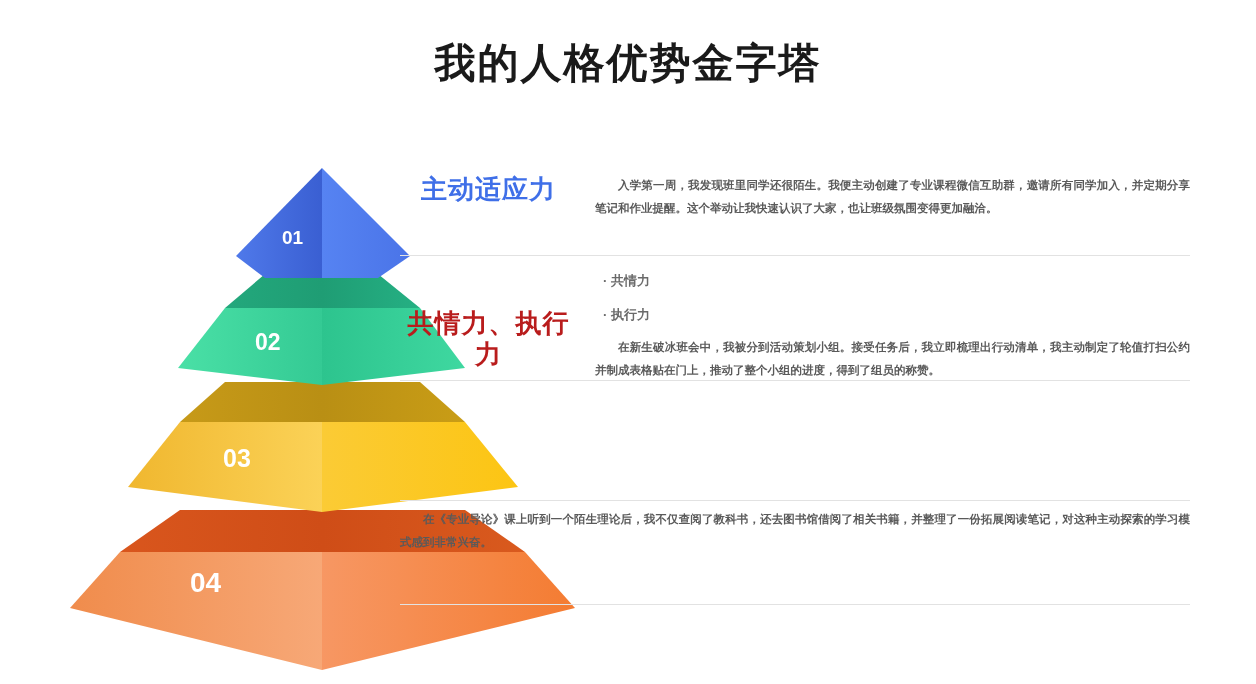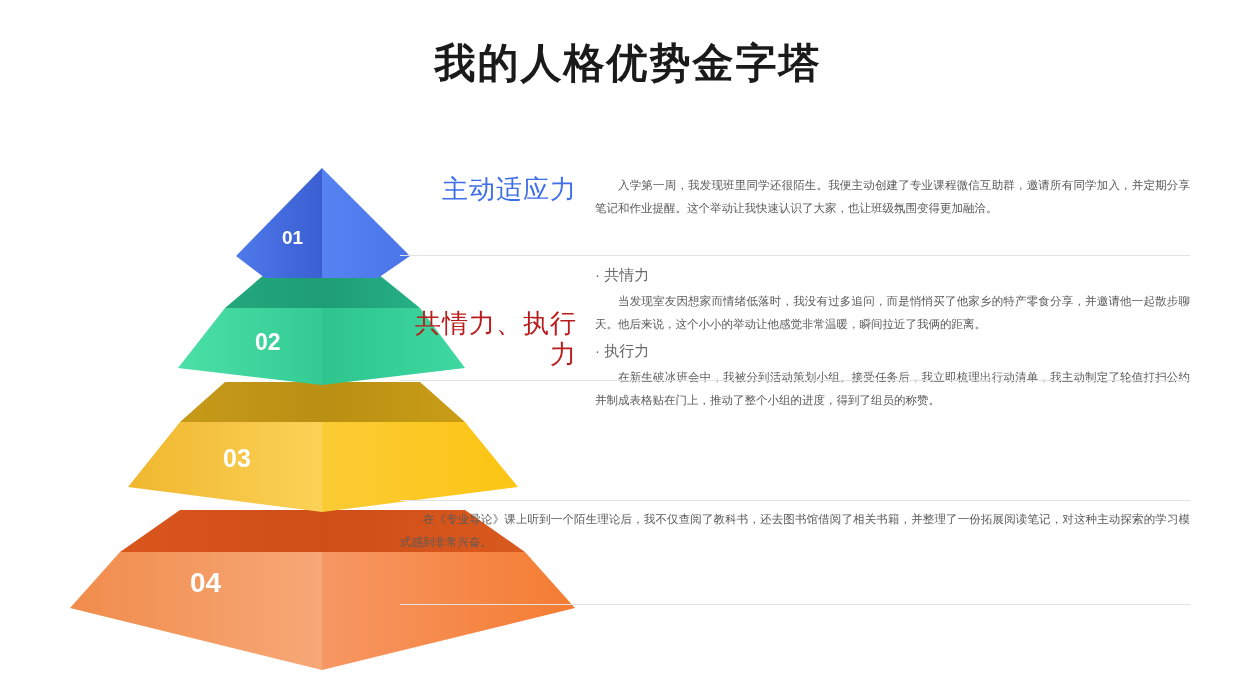--- a/index.html
+++ b/index.html
@@ -58,42 +58,43 @@
   .row {
     position: absolute;
     left: 0;
     width: 790px;
     display: flex;
     align-items: flex-start;
   }
   .row-label {
     width: 195px;
     flex: 0 0 195px;
-    text-align: right;
+    text-align: center;
     padding-right: 18px;
     box-sizing: border-box;
     font-size: 26px;
-    font-weight: normal;
+    font-weight: bold;
     letter-spacing: 1px;
     line-height: 1.2;
     font-family: "Liberation Sans", "DejaVu Sans", sans-serif;
   }
   .row-body {
     flex: 1 1 auto;
     font-size: 11.5px;
     line-height: 2.0;
     color: #5a5a5a;
     text-align: justify;
     font-family: "Liberation Sans", "DejaVu Sans", sans-serif;
+    font-weight: bold;
   }
   .para { text-indent: 2em; margin: 0; }
   .sub-head {
-    margin: 0;
+    margin: 8px;
     color: #6a6a6a;
-    font-size: 15px;
+    font-size: 13px;
     line-height: 2.0;
   }
   .divider {
     position: absolute;
     left: 0;
     width: 790px;
     height: 1px;
     background: #e2e2e2;
   }
 
@@ -202,21 +203,20 @@
     <div class="row-body">
       <p class="para">入学第一周，我发现班里同学还很陌生。我便主动创建了专业课程微信互助群，邀请所有同学加入，并定期分享笔记和作业提醒。这个举动让我快速认识了大家，也让班级氛围变得更加融洽。</p>
     </div>
   </div>
   <div class="divider" style="top:95px;"></div>
 
   <div class="row" style="top:100px;">
     <div class="row-label c-green" style="padding-top:48px;">共情力、执行力</div>
     <div class="row-body">
       <p class="sub-head">· 共情力</p>
-      <p class="para">当发现室友因想家而情绪低落时，我没有过多追问，而是悄悄买了他家乡的特产零食分享，并邀请他一起散步聊天。他后来说，这个小小的举动让他感觉非常温暖，瞬间拉近了我俩的距离。</p>
       <p class="sub-head">· 执行力</p>
       <p class="para">在新生破冰班会中，我被分到活动策划小组。接受任务后，我立即梳理出行动清单，我主动制定了轮值打扫公约并制成表格贴在门上，推动了整个小组的进度，得到了组员的称赞。</p>
     </div>
   </div>
   <div class="divider" style="top:220px;"></div>
 
   <div class="row" style="top:236px;">
   </div>
   <div class="divider" style="top:340px;"></div>
 

